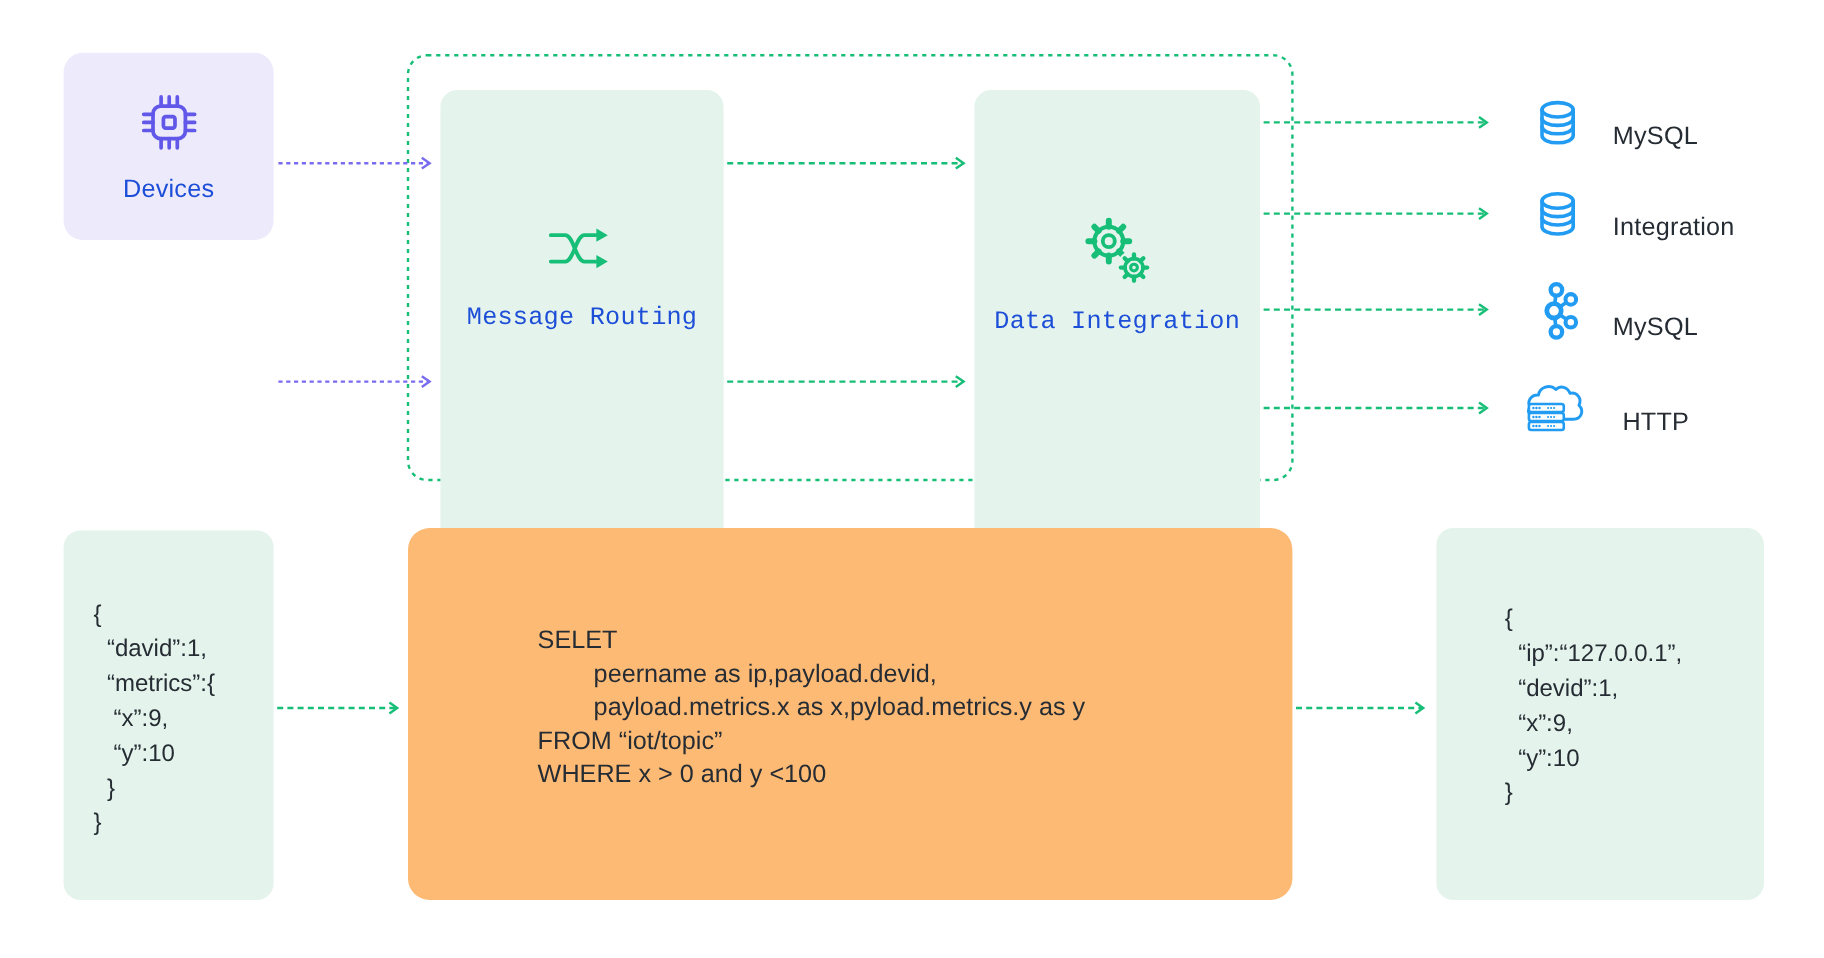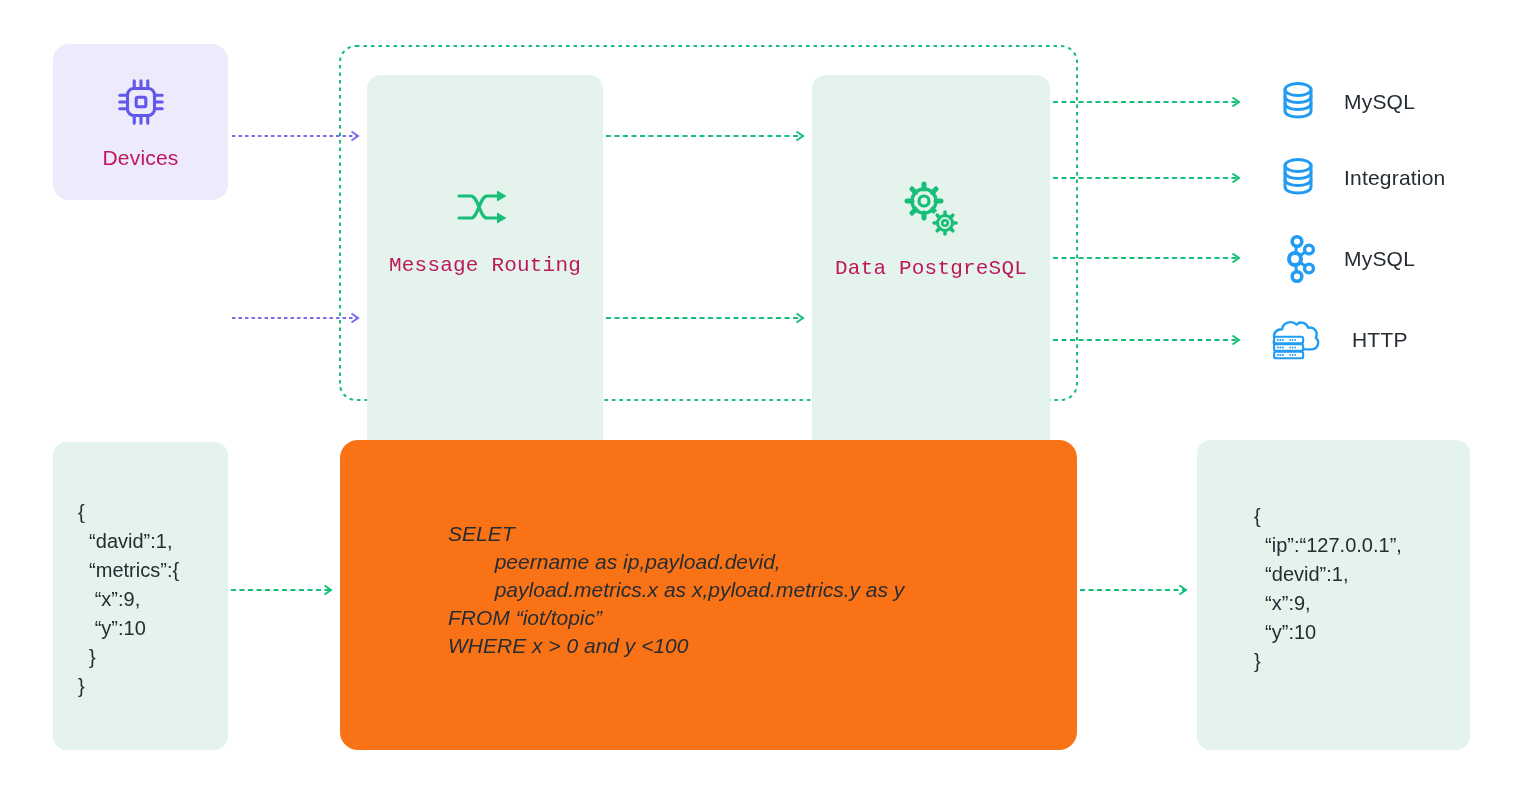--- a/index.html
+++ b/index.html
@@ -2,27 +2,27 @@
 <html><head>
 <meta charset="utf-8">
 <style>
   html,body{margin:0;padding:0;background:#ffffff;}
   body{width:1520px;height:798px;font-family:"Liberation Sans",sans-serif;}
   .canvas{position:relative;width:1520px;height:798px;background:#fff;overflow:hidden;}
   .overlay{position:absolute;left:0;top:0;width:1520px;height:798px;pointer-events:none;}
   .card{position:absolute;display:flex;flex-direction:column;align-items:center;justify-content:center;}
   .source-card{background:#EDEAFB;border-radius:16px;gap:17px;}
   .process-card{background:#E4F4EC;border-radius:14px;justify-content:flex-start;font-family:Liberation Mono, monospace;}
-  .card .label{font-size:21px;color:#be185d;letter-spacing:.2px;}
-  .sink-row{position:absolute;display:flex;align-items:center;}
+  .card .label{font-size:21px;color:#1d4ed8;letter-spacing:.2px;}
+  .sink-row{position:absolute;display:flex;align-items:flex-end;}
   .sink-icon{width:44px;display:flex;justify-content:center;align-items:center;}
   .sink-label{margin-left:24px;font-size:21px;color:#262C33;letter-spacing:.2px;}
   .codebox{position:absolute;border-radius:14px;box-sizing:border-box;}
   .mint{background:#E4F4EC;}
-  .lightblue{background:#f97316;border-radius:18px;font-style:italic;}
+  .lightblue{background:#fdba74;border-radius:18px;}
   .codebox pre{margin:0;font-family:"Liberation Sans",sans-serif;color:#262C33;white-space:pre;}
   .json-pre{font-size:20px;line-height:29px;}
   .sql-pre{font-size:21px;line-height:28px;}
 </style>
 </head>
 <body>
 
 <div class="canvas">
 
   <svg class="overlay" viewBox="0 0 1520 798">
@@ -88,21 +88,21 @@
       <circle cx="47" cy="46" r="14.5" fill="#E4F4EC" stroke="none"></circle>
       <g stroke="#17BE77" fill="none" stroke-linecap="round">
         <g stroke-width="3.6">
           <path d="M54.5 46 H58 M39.5 46 H36 M47 53.5 V57 M47 38.5 V35"></path>
           <path d="M52.3 51.3 L54.8 53.8 M41.7 51.3 L39.2 53.8 M41.7 40.7 L39.2 38.2 M52.3 40.7 L54.8 38.2"></path>
         </g>
         <circle cx="47" cy="46" r="7.5" stroke-width="3"></circle>
         <circle cx="47" cy="46" r="2.8" stroke-width="2.6"></circle>
       </g>
     </svg>
-    <div class="label">Data PostgreSQL</div>
+    <div class="label">Data Integration</div>
   </div>
 
   <div class="sink-row" style="left:1276px;top:78px;height:48px">
     <span class="sink-icon">
       <svg width="40" height="44" viewBox="0 0 40 44" fill="none" stroke="#219CF2" stroke-width="3" stroke-linecap="round">
         <ellipse cx="20" cy="9.5" rx="13" ry="6"></ellipse>
         <path d="M7 9.5 V31 C7 34.5 12.8 37 20 37 C27.2 37 33 34.5 33 31 V9.5"></path>
         <path d="M7 16.5 C7 20 12.8 22.5 20 22.5 C27.2 22.5 33 20 33 16.5"></path>
         <path d="M7 23.5 C7 27 12.8 29.5 20 29.5 C27.2 29.5 33 27 33 23.5"></path>
       </svg>

